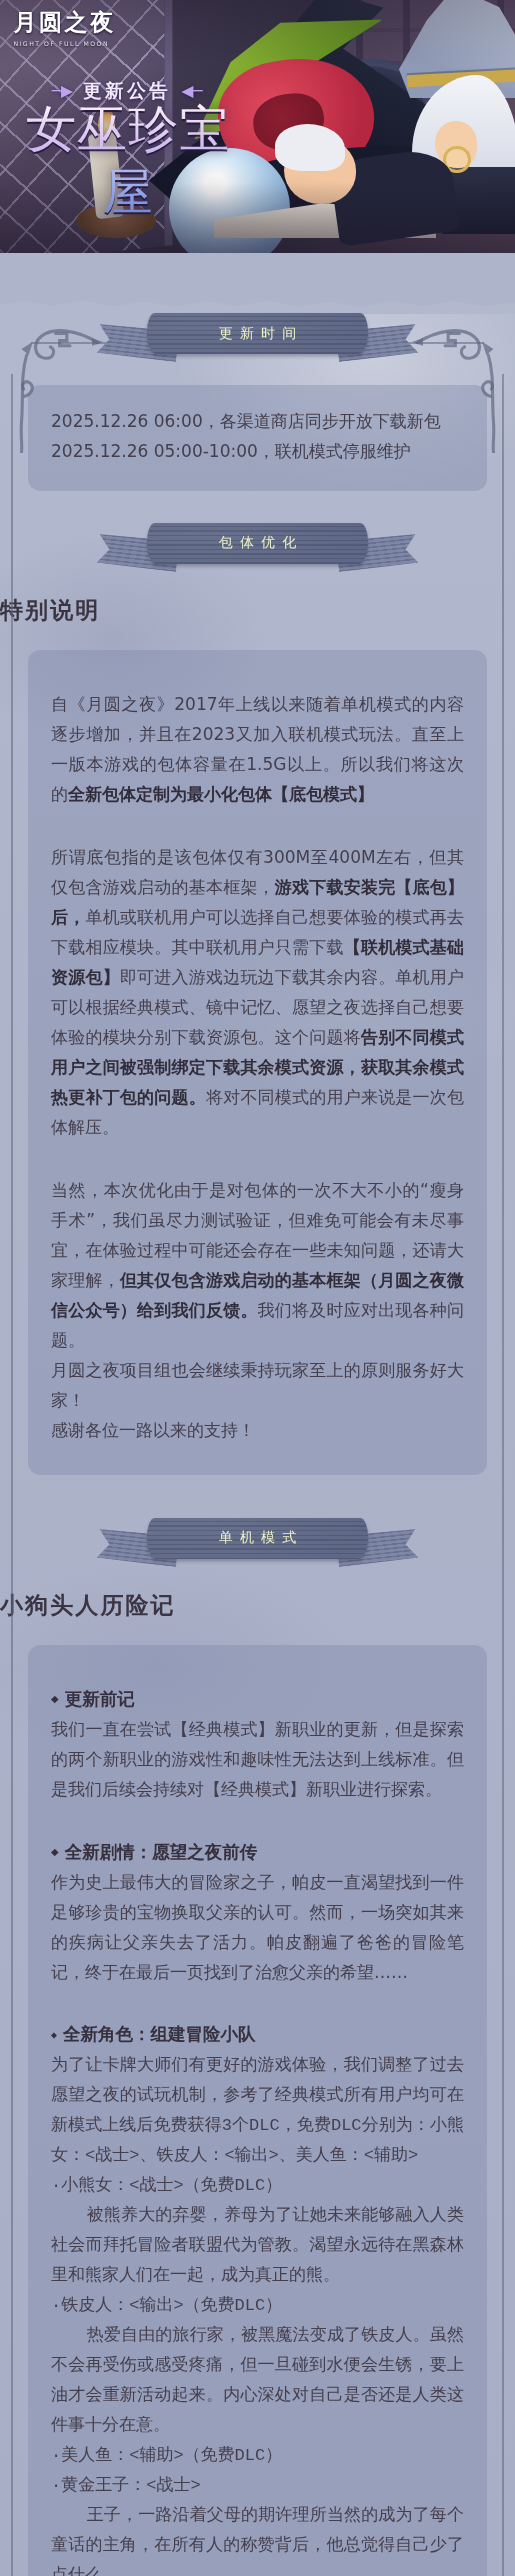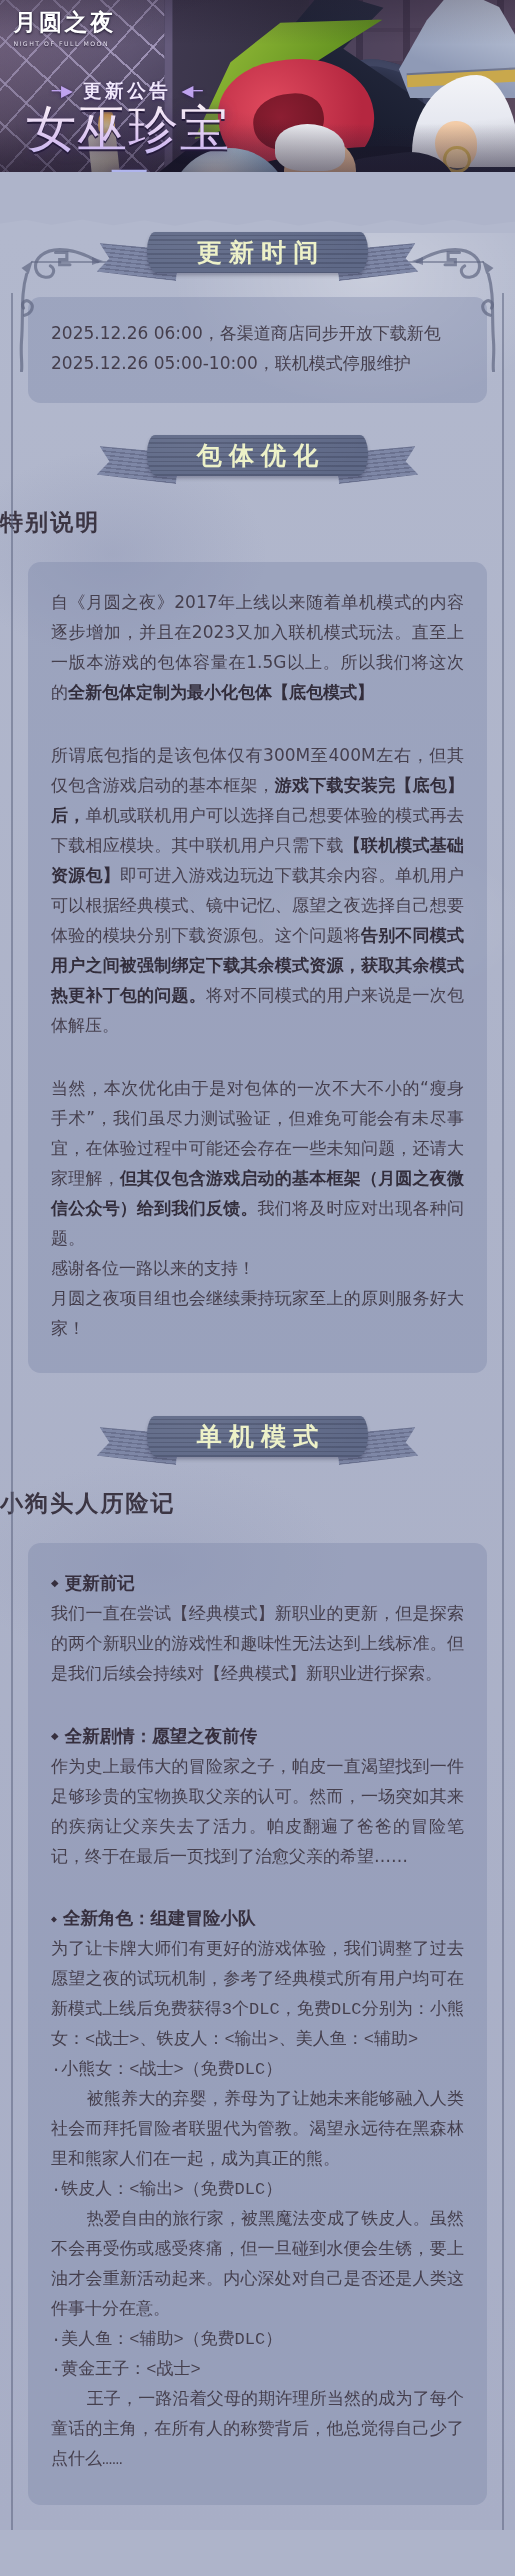--- a/index.html
+++ b/index.html
@@ -1,21 +1,21 @@
 <!DOCTYPE html>
 <html style="font-size:8.2px"><head>
 <meta charset="utf-8">
 <style>
   * { box-sizing: border-box; margin: 0; padding: 0; }
   html,body { background:#62687f; }
   body { font-family: "DejaVu Sans", sans-serif; }
   .page { width:515px; min-height:2749px; margin:0 auto; background:#aeb4ca; position:relative; overflow:hidden; }
 
   
-  .banner { position:relative; height:172px; overflow:hidden; z-index:2;
+  .banner { position:relative; height:253px; overflow:hidden; z-index:2;
     background:linear-gradient(100deg,#57495e 0%,#413a51 28%,#343043 55%,#4a3c50 78%,#5b4a5e 100%); }
   .art { position:absolute; }
   .art-window { left:-28px; top:-23px; width:201px; height:278px; transform:rotate(-6deg) skewX(-6deg);
     border-right:8.2px solid #6c6284; opacity:.85;
     background: linear-gradient(160deg, rgba(196,176,220,.55), rgba(120,105,150,.22) 62%),
       repeating-linear-gradient(45deg, rgba(0,0,0,0) 0 28px, rgba(205,195,230,.8) 28px 30px),
       repeating-linear-gradient(-45deg, rgba(0,0,0,0) 0 28px, rgba(205,195,230,.8) 28px 30px); }
   .art-shelf { right:0; top:0; width:206px; height:98px; opacity:.5;
     background: repeating-linear-gradient(90deg, rgba(58,48,74,.9) 0 7.2px, rgba(116,98,134,.45) 7.2px 47px),
       repeating-linear-gradient(0deg, rgba(40,32,52,.7) 0 4.1px, rgba(0,0,0,0) 4.1px 33px), #4b4159; }
@@ -106,31 +106,31 @@
   
   .ribbon { position:relative; width:319px; height:49px; margin:0 auto; }
   .ribbon .tail { position:absolute; top:14.4px; width:80px; height:31px; background:#7e87a6;
     background-image:repeating-linear-gradient(0deg, rgba(35,35,60,.22) 0 1.5px, rgba(0,0,0,0) 1.5px 4.1px); }
   .ribbon .tail.left { left:0; transform:rotate(6deg); clip-path:polygon(0 4%,100% 0,100% 100%,0 96%,14% 50%); }
   .ribbon .tail.right { right:0; transform:rotate(-6deg); clip-path:polygon(0 0,100% 4%,86% 50%,100% 96%,0 100%); }
   .ribbon .band { position:absolute; left:49px; right:49px; top:0; height:41px; display:flex; align-items:center; justify-content:center;
     background:#5f6987; background-image:repeating-linear-gradient(0deg, rgba(25,28,48,.20) 0 1.5px, rgba(0,0,0,0) 1.5px 4.6px),
       radial-gradient(80% 120% at 20% 20%, rgba(255,255,255,.06), rgba(0,0,0,0));
     border-radius:8.2px 8.2px 10.3px 10.3px/18.5px 18.5px 23px 23px; box-shadow:0 2.6px 3.6px rgba(30,30,55,.28); }
-  .ribbon .band span { font-size:25px; font-weight:700; color:#edf1c8; letter-spacing:7.2px; text-indent:7.2px; }
+  .ribbon .band span { font-size:14px; font-weight:400; color:#edf1c8; letter-spacing:7.2px; text-indent:7.2px; }
 
   
   .sec-time .ribbon { margin-top:60px; }
   .sec-pkg .ribbon { margin-top:32px; }
   .sec-solo .ribbon { margin-top:43px; }
   .section-heading { margin-top:23px; font-size:23px; font-weight:700;
     color:#3b3543; letter-spacing:2.1px; line-height:30px; }
   .card { width:459px; margin:25px auto 0; background:rgba(123,133,168,.38); border-radius:12.4px;
-    padding:25px 23px 30px; font-size:17px; line-height:30px; color:#453f4d; text-align:justify; }
-  .time-card { margin-top:16px; padding:20.6px 23px 25px; }
+    padding:39px 23px 30px; font-size:17px; line-height:30px; color:#453f4d; text-align:justify; }
+  .time-card { margin-top:23px; padding:20.6px 23px 25px; }
   .card p { margin:0; }
   .card p.gap { margin-top:33px; }
   .card .b { font-weight:700; color:#322d3b; }
   .block { margin-top:33px; }
   .block:first-child { margin-top:0; }
   .block-title { font-weight:700; font-size:17.5px; color:#362f3e; line-height:30px; }
   .diamond { display:inline-block; font-size:9.8px; vertical-align:2.6px; margin-right:6.2px; }
   .char-section p, .serif { font-family:Liberation Mono, monospace; }
   .char-desc { text-indent:2.1em; }
 </style>
@@ -219,22 +219,22 @@
         <div class="tail right"></div>
         <div class="band">
           <span>包体优化</span>
         </div>
       </div>
       <h2 class="section-heading">特别说明</h2>
       <div class="card" id="package-card">
           <p><span>自《月圆之夜》2017年上线以来随着单机模式的内容逐步增加，并且在2023又加入联机模式玩法。直至上一版本游戏的包体容量在1.5G以上。所以我们将这次的</span><span class="b">全新包体定制为最小化包体【底包模式】</span></p>
           <p class="gap"><span>所谓底包指的是该包体仅有300M至400M左右，但其仅包含游戏启动的基本框架，</span><span class="b">游戏下载安装完【底包】后，</span><span>单机或联机用户可以选择自己想要体验的模式再去下载相应模块。其中联机用户只需下载</span><span class="b">【联机模式基础资源包】</span><span>即可进入游戏边玩边下载其余内容。单机用户可以根据经典模式、镜中记忆、愿望之夜选择自己想要体验的模块分别下载资源包。这个问题将</span><span class="b">告别不同模式用户之间被强制绑定下载其余模式资源，获取其余模式热更补丁包的问题。</span><span>将对不同模式的用户来说是一次包体解压。</span></p>
           <p class="gap"><span>当然，本次优化由于是对包体的一次不大不小的“瘦身手术”，我们虽尽力测试验证，但难免可能会有未尽事宜，在体验过程中可能还会存在一些未知问题，还请大家理解，</span><span class="b">但其仅包含游戏启动的基本框架（月圆之夜微信公众号）给到我们反馈。</span><span>我们将及时应对出现各种问题。</span></p>
+          <p><span>月圆之夜项目组也会继续秉持玩家至上的原则服务好大家！</span></p>
           <p><span>感谢各位一路以来的支持！</span></p>
-          <p><span>月圆之夜项目组也会继续秉持玩家至上的原则服务好大家！</span></p>
         </div>
     </section>
 
     <section class="sec-solo">
       <div class="ribbon">
         <div class="tail left"></div>
         <div class="tail right"></div>
         <div class="band">
           <span>单机模式</span>
         </div>

